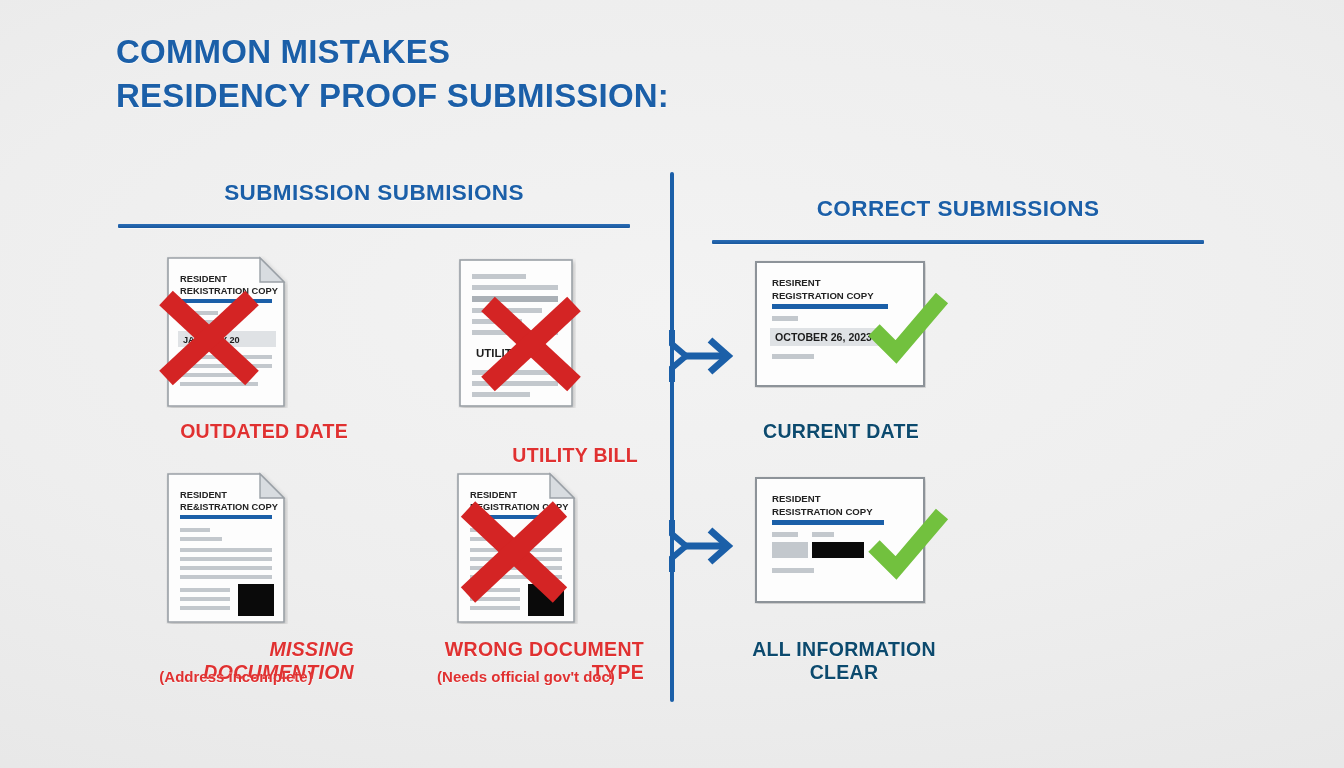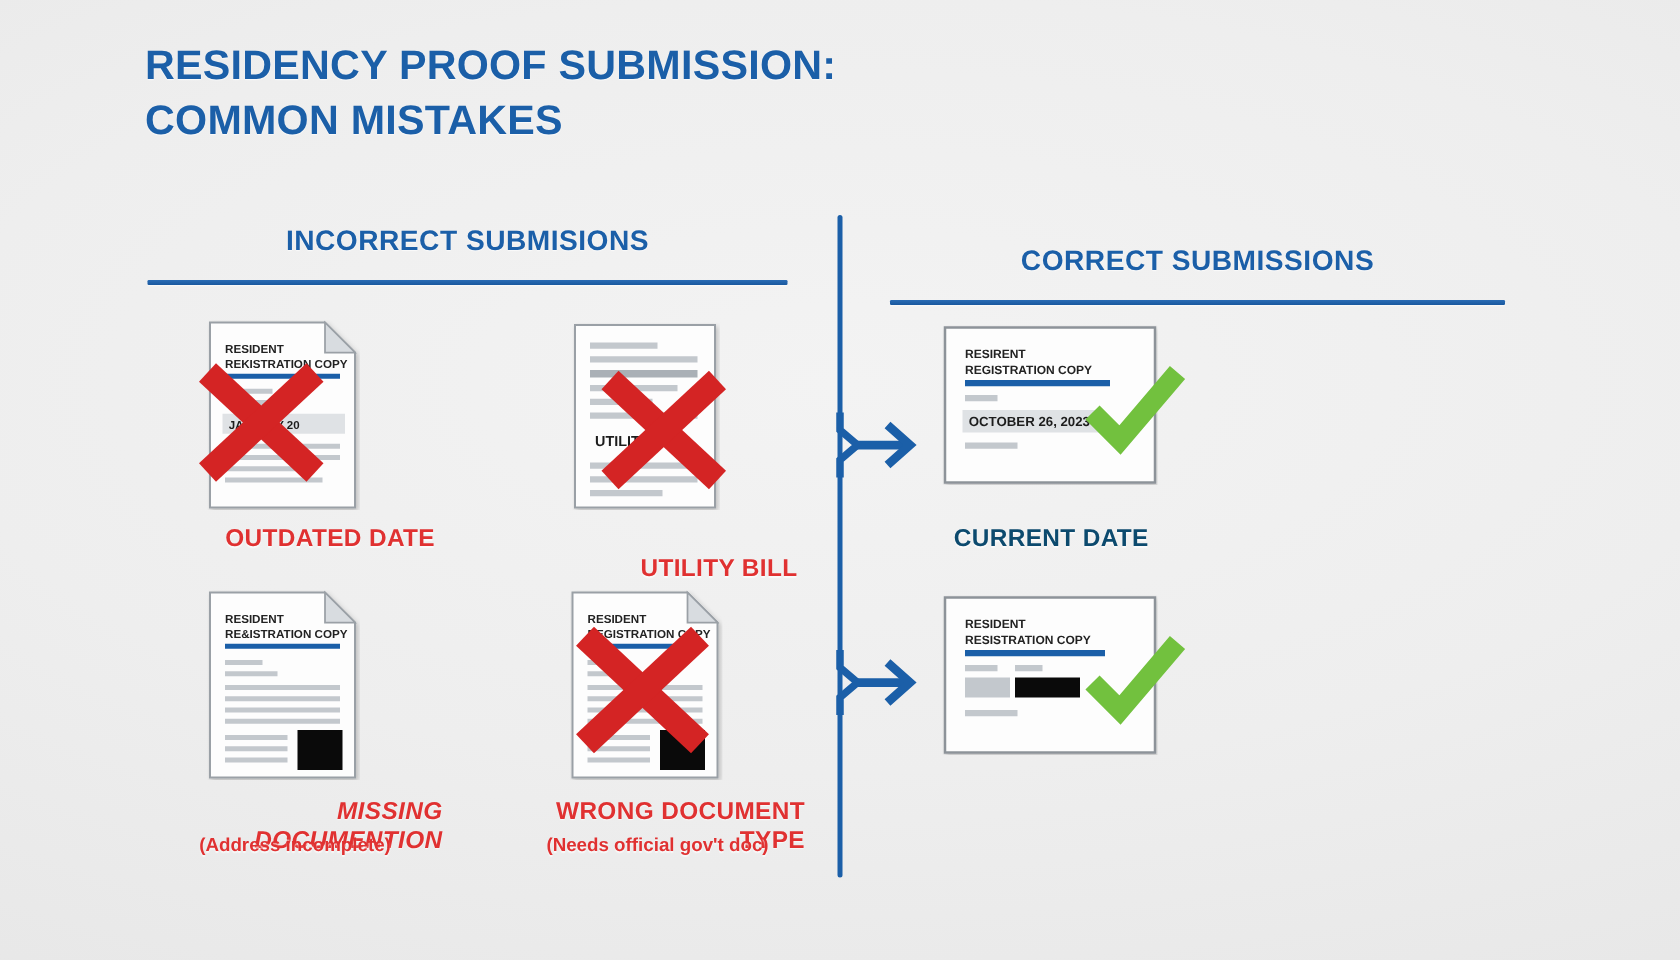--- a/index.html
+++ b/index.html
@@ -63,26 +63,26 @@
   .doc{position:absolute;}
   .doc-svg{display:block;}
   .overlay{position:absolute;left:0;top:0;pointer-events:none;}
 </style>
 </head>
 <body>
 
 <div class="stage">
 
   <div class="title">
+    <div>COMMON MISTAKES</div>
     <div>RESIDENCY PROOF SUBMISSION:</div>
-    <div>COMMON MISTAKES</div>
   </div>
 
   <div class="col-head" id="head-left">
-    <div class="ch-text">INCORRECT SUBMISIONS</div>
+    <div class="ch-text">SUBMISSION SUBMISIONS</div>
     <div class="ch-rule"></div>
   </div>
   <div class="col-head" id="head-right">
     <div class="ch-text">CORRECT SUBMISSIONS</div>
     <div class="ch-rule"></div>
   </div>
 
   <div class="divider"></div>
 
   <svg class="arrow" style="left:664px;top:326px;" width="80" height="60" viewBox="0 0 80 60">
@@ -278,15 +278,16 @@
         <rect x="18" y="56" width="26" height="5" fill="#c3c8cd"></rect>
         <rect x="58" y="56" width="22" height="5" fill="#c3c8cd"></rect>
         <rect x="18" y="66" width="36" height="16" fill="#c3c8cd"></rect>
         <rect x="58" y="66" width="52" height="16" fill="#0a0a0a"></rect>
         <rect x="18" y="92" width="42" height="5" fill="#c3c8cd"></rect>
       </svg>
       <svg class="overlay" style="left:110px;top:28px;" width="90" height="80" viewBox="0 0 90 80">
         <path d="M10 42 L32 64 L78 10" fill="none" stroke="#72c13e" stroke-width="16" stroke-linecap="butt" stroke-linejoin="miter"></path>
       </svg>
     </div>
+    <div class="caption good" style="top:170px;">ALL INFORMATION CLEAR</div>
   </div>
 
 </div>
 
 </body></html>

